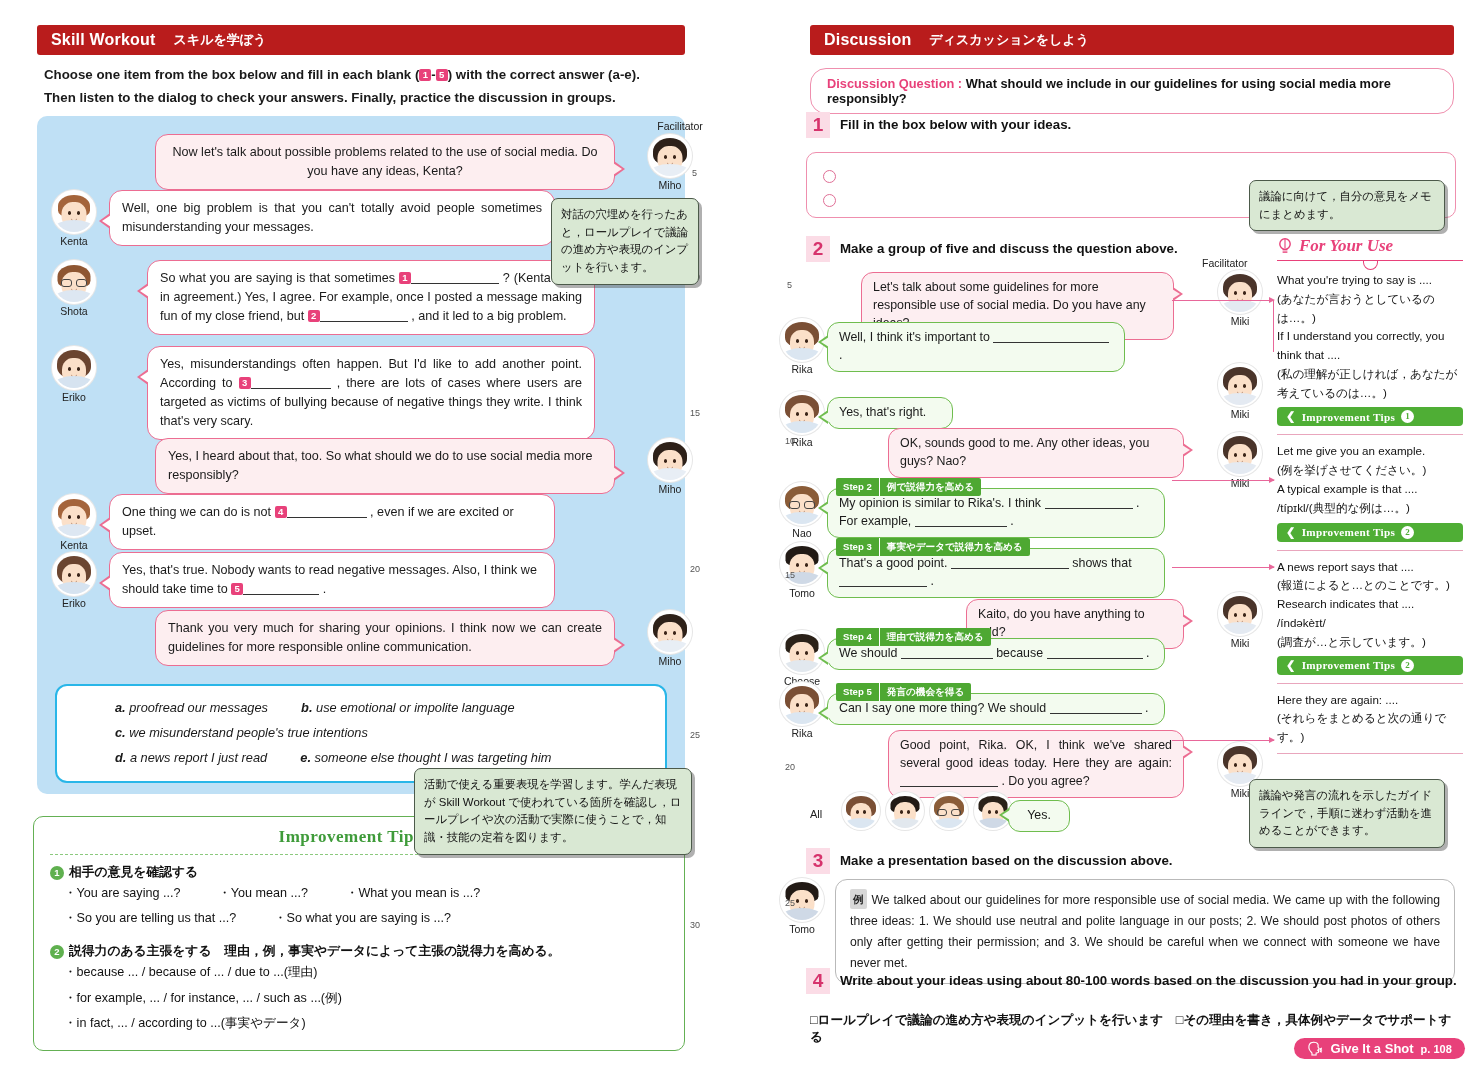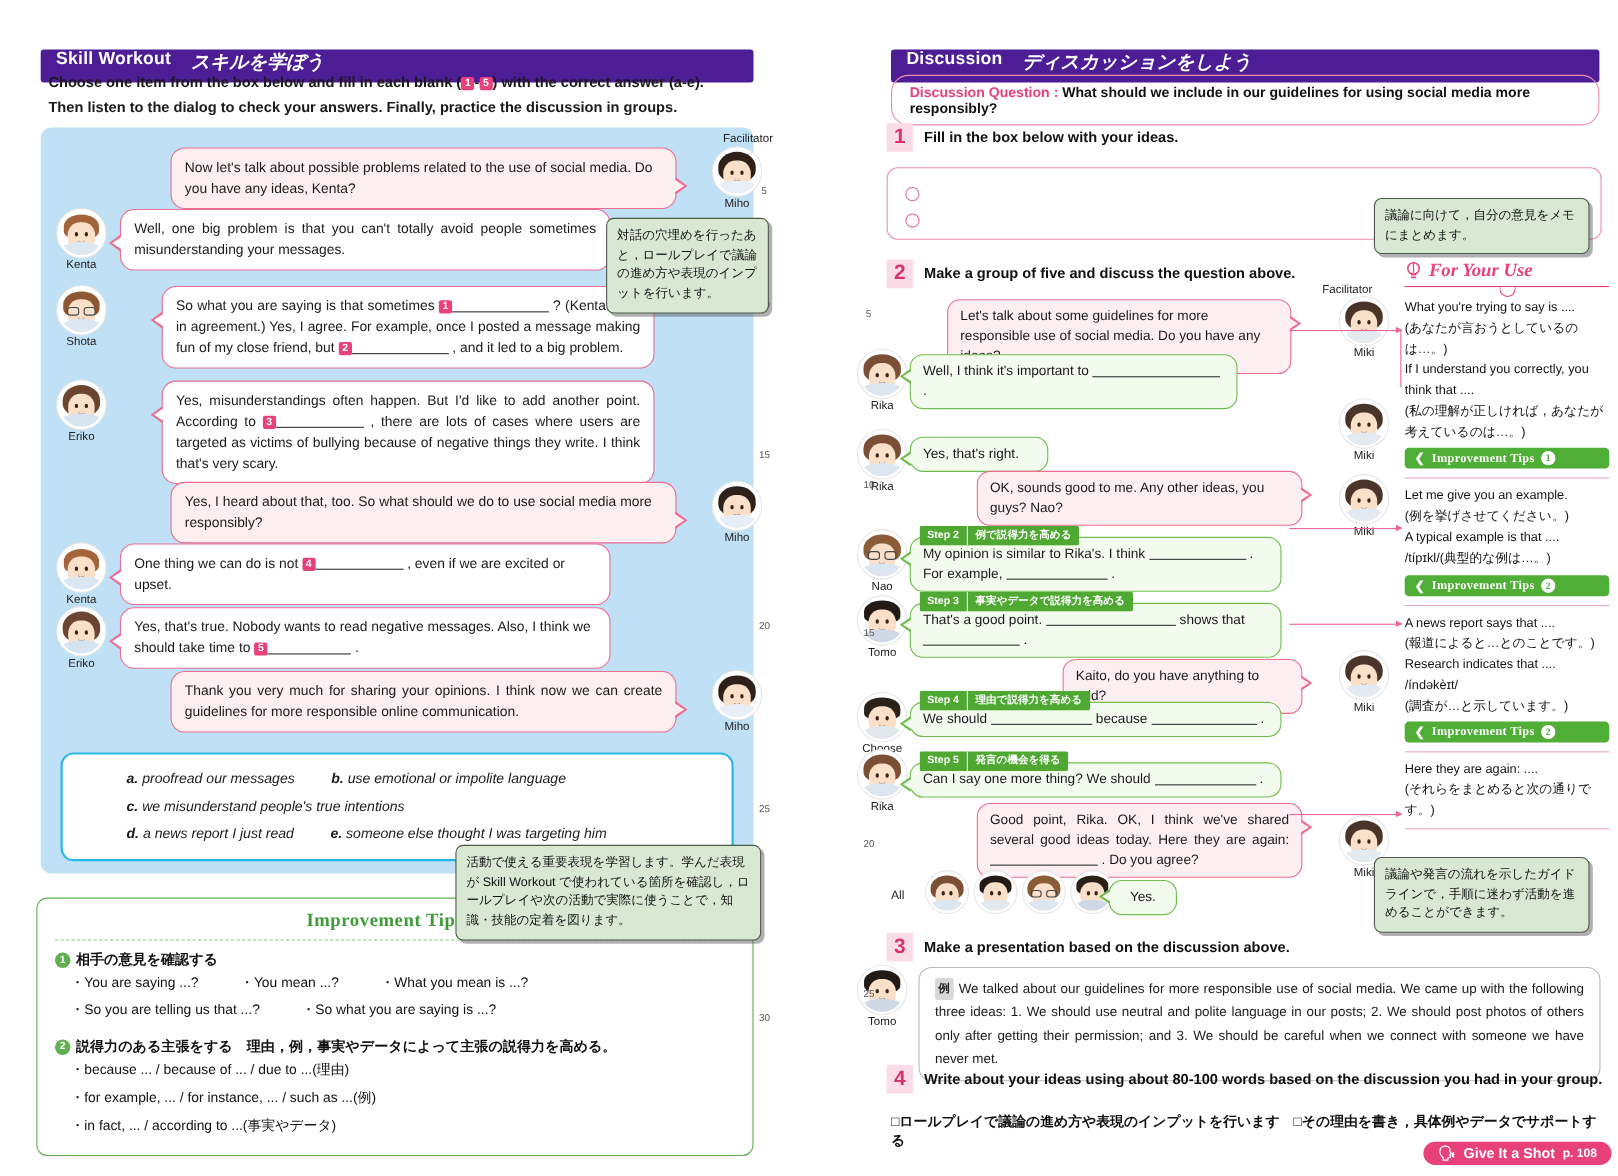--- a/index.html
+++ b/index.html
@@ -9,30 +9,29 @@
     font-family: "Liberation Sans", sans-serif;
     position: relative;
     overflow: hidden;
   }
   .page { position: absolute; top: 0; }
   .left-page  { left: 0;   width: 735px; height: 1069px; }
   .right-page { left: 736px; width: 735px; height: 1069px; }
 
   
   .section-bar {
-    background: #4c1d95;
+    background: #b91c1c;
     border-radius: 3px;
     height: 30px;
-    display: flex; align-items: flex-start;
+    display: flex; align-items: center;
     padding: 0 14px;
     color: #fff;
-    margin-top: 20px;
   }
   .section-bar .en { font-size: 16px; font-weight: bold; letter-spacing: .2px; }
-  .section-bar .jp { font-size: 17px; font-weight: bold; margin-left: 18px; font-style: italic; }
+  .section-bar .jp { font-size: 13px; font-weight: bold; margin-left: 18px; }
 
   
   .instruction {
     font-size: 13.3px; font-weight: bold; color: #1a1a1a;
     line-height: 1.75; text-align: justify;
   }
   .num-badge {
     display: inline-block; background: #e8417a; color: #fff;
     font-size: 9.5px; font-weight: bold;
     width: 12px; height: 12px; line-height: 12px; text-align: center;
@@ -251,21 +250,21 @@
       <div class="avatar">
         <div class="hair" style="top:2px;width:34px;height:27px;background:#2e2119;border-radius:50% 50% 38% 38%;"></div>
         <div class="face" style="top:10px;width:25px;height:26px;"></div>
         <div class="eye" style="left:14px;"></div>
           <div class="eye" style="right:14px;"></div>
         <div class="mouth"></div>
         <div class="body" style="width:40px;height:12px;background:#e8eef5;"></div>
       </div>
       <div class="avatar-name">Miho</div>
     </div>
-    <div class="bubble pink" style="left:118px;top:18px;width:460px;">
+    <div class="bubble pink" style="left:118px;top:18px;width:460px;text-align:center;">
       <span>Now let's talk about possible problems related to the use of social media.  Do you have any ideas, Kenta?</span>
       <span class="tail-r"></span>
     </div>
 
     <div class="avatar-wrap" style="left:10px;top:74px;">
       <div class="avatar">
         <div class="hair" style="top:3px;width:32px;height:22px;background:#a4643b;border-radius:50% 50% 30% 30%;"></div>
         <div class="face" style="top:10px;width:25px;height:26px;"></div>
         <div class="eye" style="left:14px;"></div>
           <div class="eye" style="right:14px;"></div>

